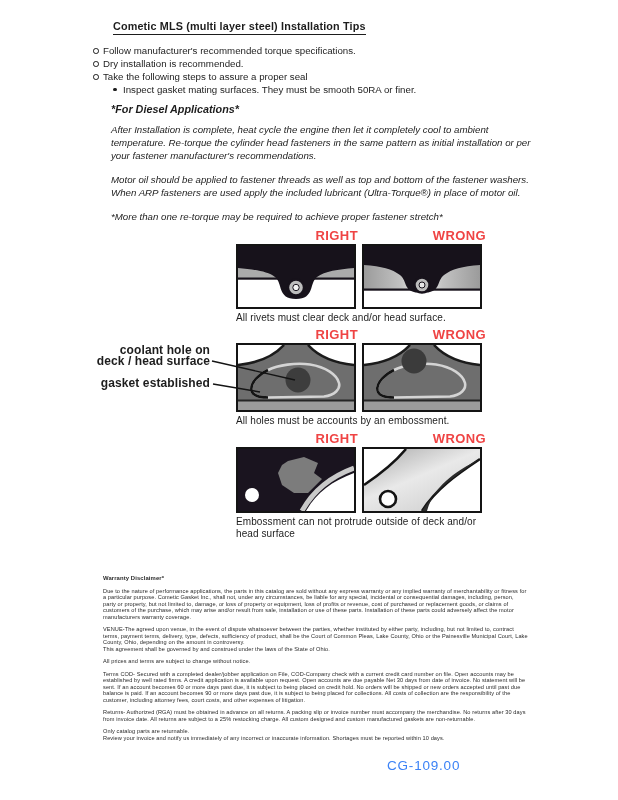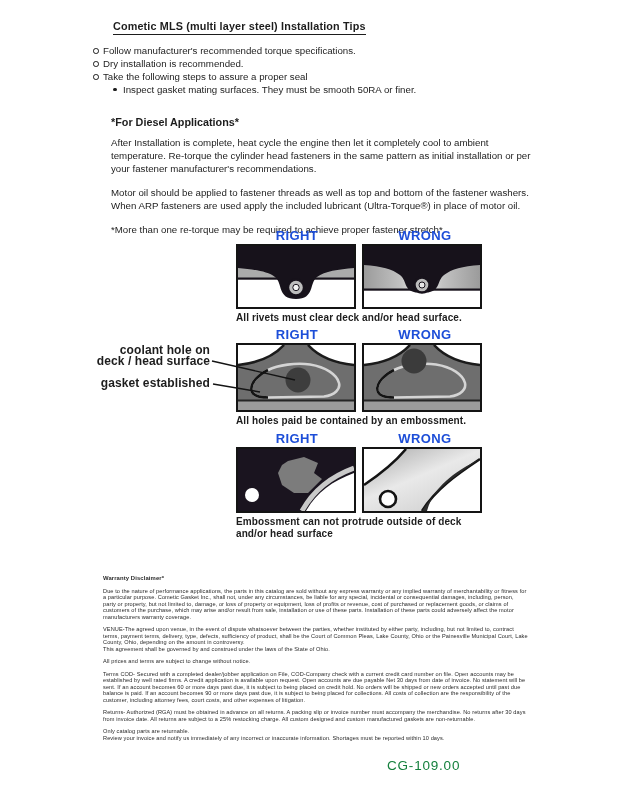--- a/index.html
+++ b/index.html
@@ -15,49 +15,49 @@
     width:fit-content; border-bottom:1.6px solid #1d1d1d; padding-bottom:2px;
     letter-spacing:0.15px;
   }
   ul.tips { list-style:none; margin:0; padding:0; font-size:9.7px; line-height:13px; }
   ul.tips li { position:relative; padding-left:10px; }
   .o-marker { position:absolute; left:0; top:4px; width:3.6px; height:3.6px;
     border:1px solid #1d1d1d; border-radius:50%; }
   li.sub { margin-left:20px; padding-left:9px; }
   .f-marker { position:absolute; left:0; top:4.6px; width:3.6px; height:3.6px;
     background:#1d1d1d; border-radius:50%; }
-  .diesel { margin-left:18px; margin-top:20px; font-size:9.7px; line-height:13px; }
+  .diesel { margin-left:18px; margin-top:7px; font-size:9.7px; line-height:13px;font-style:italic; }
   .diesel-heading { font-size:10.8px; font-weight:bold; margin:0 0 7px 0; }
   .diesel p { margin:0 0 11px 0; }
   
   .figs { position:absolute; left:236px; top:228px; width:252px; }
   .fig { position:absolute; left:0; width:252px; }
   .fig-1 { top:0; } .fig-2 { top:99px; } .fig-3 { top:203px; }
   .fig-labels { display:flex; }
-  .fig-label { width:122px; text-align:center; font-size:13px; font-weight:bold;
-    letter-spacing:0.4px; color:#1d4ed8; }
+  .fig-label { width:122px; text-align:right; font-size:13px; font-weight:bold;
+    letter-spacing:0.4px; color:#ef4444; }
   .fig-label + .fig-label { margin-left:6px; }
   .fig-boxes { display:flex; gap:6px; margin-top:1px; }
   .fig-box { border:2.6px solid #141414; display:block; background:#fff; }
-  .fig-caption { font-size:10px; font-weight:bold; margin-top:3px; letter-spacing:0.1px;
+  .fig-caption { font-size:10px; font-weight:normal; margin-top:3px; letter-spacing:0.1px;
     line-height:11.5px; }
   
   .annotation { position:absolute; right:408px; text-align:right; font-size:12px;
     font-weight:bold; line-height:10.5px; white-space:pre-line; letter-spacing:0.1px; }
   .annotation-coolant { top:345px; }
   .annotation-embossment { top:378px; }
   .leader-lines { position:absolute; left:110px; top:342px; pointer-events:none; }
   
   .legal { position:absolute; left:103px; top:575px; width:425px;
     font-size:5.6px; line-height:6.5px; letter-spacing:0.1px; color:#2a2a2a; }
   .legal-heading { font-size:5.9px; font-weight:bold; margin:0 0 6px 0; }
   .legal p { margin:0 0 6px 0; white-space:pre-line; }
   
   .page-code { position:absolute; left:387px; top:758px; font-size:13.5px;
-    letter-spacing:0.8px; color:#15803d; }
+    letter-spacing:0.8px; color:#3b82f6; }
 </style>
 </head>
 <body>
 
 <div class="page">
 
   <div class="content">
     <h1 class="doc-title">Cometic MLS (multi layer steel) Installation Tips</h1>
     <ul class="tips">
       <li><span class="o-marker"></span><span>Follow manufacturer's recommended torque specifications.</span></li>
@@ -132,21 +132,21 @@
           <path d="M0,20 C20,18 36,11 46,0 L70,0 C80,11 96,18 116,20 L116,65 L0,65 Z" fill="#6e6e6e"></path>
           <path d="M0,20 C20,18 36,11 46,0" fill="none" stroke="#1b1b1b" stroke-width="2.6"></path>
           <path d="M70,0 C80,11 96,18 116,20" fill="none" stroke="#1b1b1b" stroke-width="2.6"></path>
           <rect x="0" y="56" width="116" height="9" fill="#9c9c9c"></rect>
           <rect x="0" y="54.5" width="116" height="2" fill="#262626"></rect>
           <path d="M30,25 C40,20 58,17.5 72,19.5 C88,22 99,30 101,38 C102.5,44 97,50 86,51.5 L30,52.5 C21,52.5 14.5,50 13.5,45.5 C12,37.5 21,29.5 30,25 Z" fill="none" stroke="#d4d4d4" stroke-width="2.6"></path>
           <path d="M30,25 C21,29.5 12,37.5 13.5,45.5 C14.5,50 21,52.5 30,52.5" fill="none" stroke="#141414" stroke-width="2.6"></path>
           <circle cx="50" cy="16" r="12.5" fill="#3b3b3b"></circle>
         </svg>
       </div>
-      <div class="fig-caption">All holes paid be contained by an embossment.</div>
+      <div class="fig-caption">All holes must be accounts by an embossment.</div>
     </div>
 
     <div class="fig fig-3">
       <div class="fig-labels">
         <span class="fig-label">RIGHT</span>
         <span class="fig-label">WRONG</span>
       </div>
       <div class="fig-boxes">
         <svg class="fig-box" width="116" height="62" viewBox="0 0 116 62">
           <rect width="116" height="62" fill="#1a141f"></rect>

